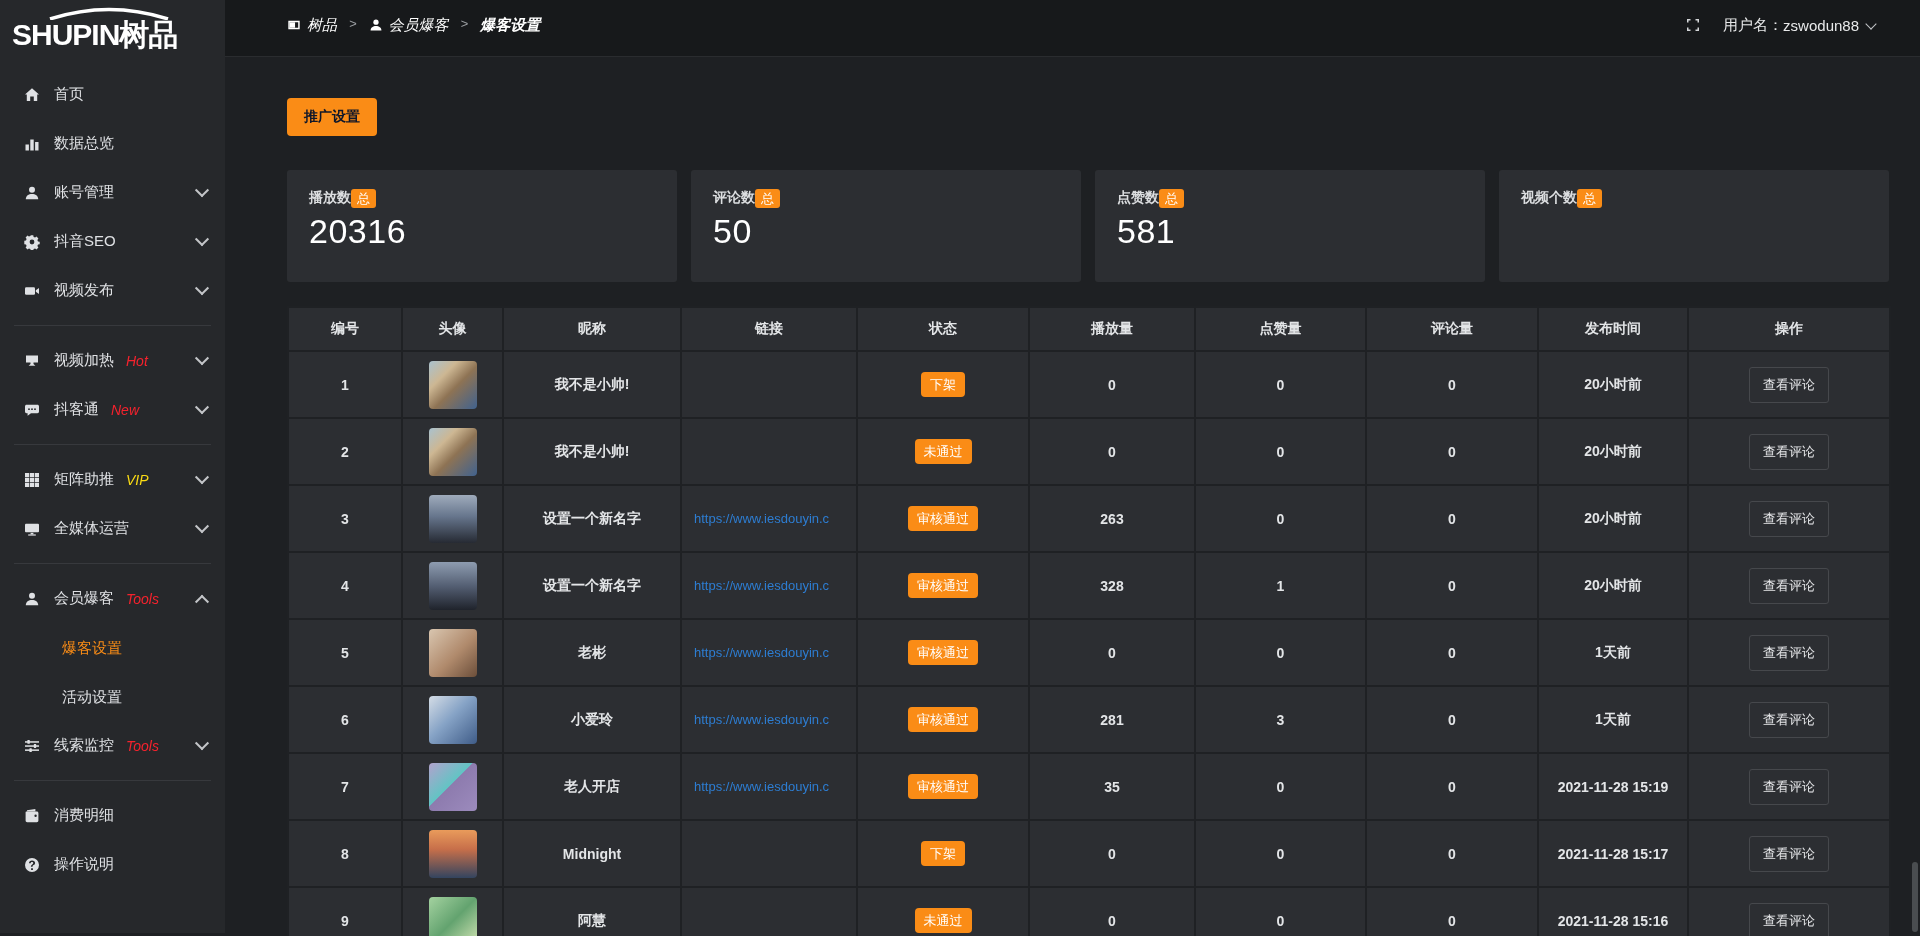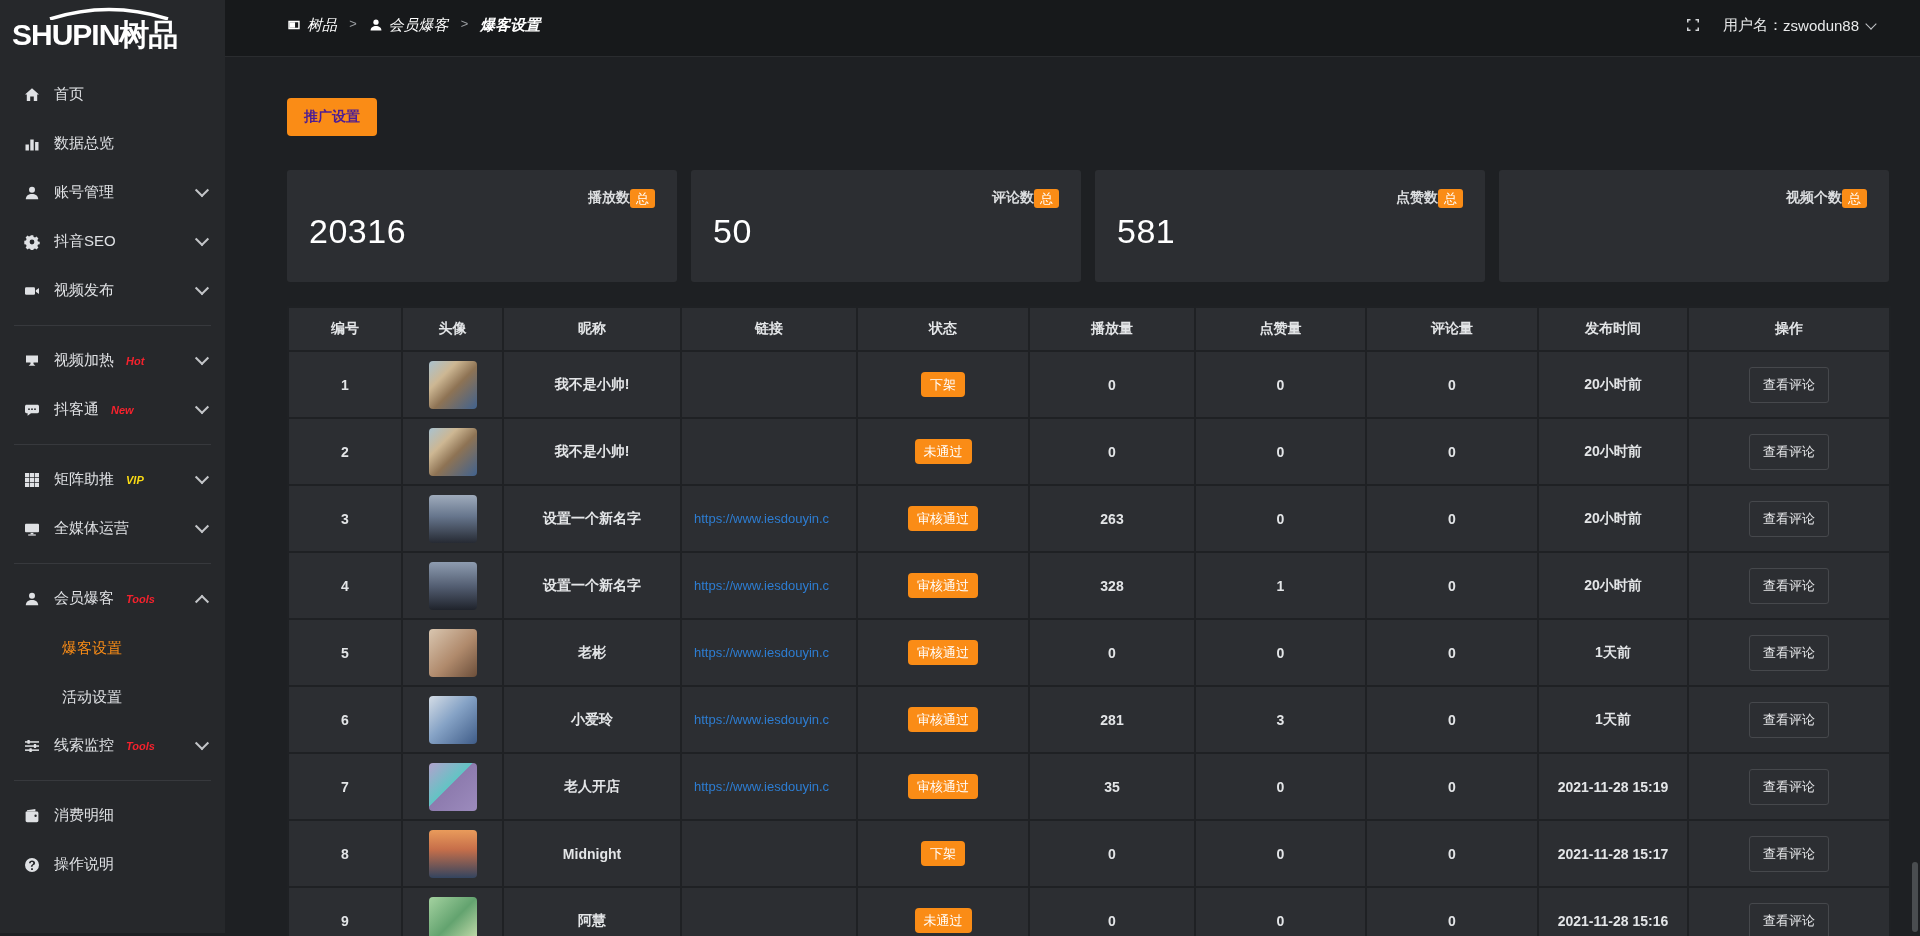--- a/index.html
+++ b/index.html
@@ -5,46 +5,46 @@
   html,body{margin:0;padding:0;width:1920px;height:936px;overflow:hidden;
     background:#1e2023;font-family:"Liberation Sans","DejaVu Sans",sans-serif;}
   
   .sidebar{position:fixed;left:0;top:0;width:225px;height:933px;background:#26282b;z-index:5;}
   .logo{height:63px;padding-top:7px;color:#fff;}
   .logo svg{display:block;margin:0 0 0 46px;}
   .logo-text{font-size:30px;font-weight:800;letter-spacing:-1px;margin-left:12px;line-height:30px;white-space:nowrap;}
   .mitem{height:49px;display:flex;align-items:center;padding:0 18px 0 24px;color:#dfe1e4;font-size:15px;cursor:pointer;}
   .mi{width:16px;height:16px;fill:#dfe1e4;flex:0 0 16px;}
   .mlabel{margin-left:14px;white-space:nowrap;}
-  .mtag{margin-left:12px;font-size:11px;font-style:italic;font-weight:700;}
+  .mtag{margin-left:12px;font-size:14px;font-style:italic;font-weight:400;}
   .chev{width:8px;height:8px;border-right:2px solid #c3c5c8;border-bottom:2px solid #c3c5c8;margin-left:auto;}
   .chev.down{transform:rotate(45deg) translate(-2px,-2px);}
   .chev.up{transform:rotate(-135deg) translate(-2px,-2px);}
   .msub{height:49px;line-height:49px;padding-left:62px;font-size:15px;color:#dfe1e4;cursor:pointer;}
   .msub.active{color:#fa8c16;}
   .mdivider{height:1px;background:#37393d;margin:10px 14px;}
   
   .main{margin-left:225px;min-height:936px;background:#1e2023;}
   .topbar{height:57px;background:#17191b;border-bottom:1px solid #2a2c2f;display:flex;align-items:center;padding:0 45px 6px 62px;box-sizing:border-box;}
   .crumbs{display:flex;align-items:flex-start;color:#fff;font-size:15px;font-style:italic;}
   .citem{display:flex;align-items:center;cursor:pointer;}
   .ci{width:14px;height:14px;fill:#fff;margin-right:6px;}
   .csep{color:#9b9ea2;margin:0 12px;font-size:13px;}
   .crumb-last{font-weight:700;}
   .topbar-right{margin-left:auto;display:flex;align-items:center;color:#e8e9ea;font-size:15px;}
   .fs-icon{width:16px;height:16px;fill:#d3d5d8;margin-right:22px;cursor:pointer;}
   .user-chip{display:flex;align-items:center;cursor:pointer;}
   .user-caret{width:7px;height:7px;border-right:1.5px solid #c3c5c8;border-bottom:1.5px solid #c3c5c8;transform:rotate(45deg);margin:-3px 0 0 8px;}
   .content{padding:41px 31px 0 62px;}
-  .promo{display:inline-block;background:#fa8c16;color:#4c1d95;border:none;border-radius:4px;
+  .promo{display:inline-block;background:#fa8c16;color:#0f172a;border:none;border-radius:4px;
     font-size:14px;font-weight:700;padding:10px 17px;cursor:pointer;font-family:inherit;}
   
   .stats{display:flex;gap:14px;margin-top:34px;}
   .card{flex:1;height:112px;background:#2c2e32;border-radius:3px;box-sizing:border-box;padding:19px 22px;}
-  .card-top{display:flex;justify-content:flex-end;align-items:flex-start;}
+  .card-top{display:flex;justify-content:flex-start;align-items:flex-start;}
   .card-label{font-size:14px;color:#dcdee0;font-weight:700;}
   .card-badge{background:#fa8c16;color:#fff;font-size:13px;padding:3px 6px;border-radius:3px;line-height:1;}
   .card-value{margin-top:4px;font-size:34px;color:#fff;font-weight:400;letter-spacing:.5px;}
   
   table{margin-top:24px;width:1602px;table-layout:fixed;border-collapse:collapse;}
   th,td{background:#2c2e32;border:2px solid #1f2124;text-align:center;color:#e3e5e7;
     font-size:14px;font-weight:700;overflow:hidden;}
   th{height:40px;text-align:center;}
   td{height:65px;padding:0;}
   .avatar{width:48px;height:48px;border-radius:4px;margin:0 auto;}

